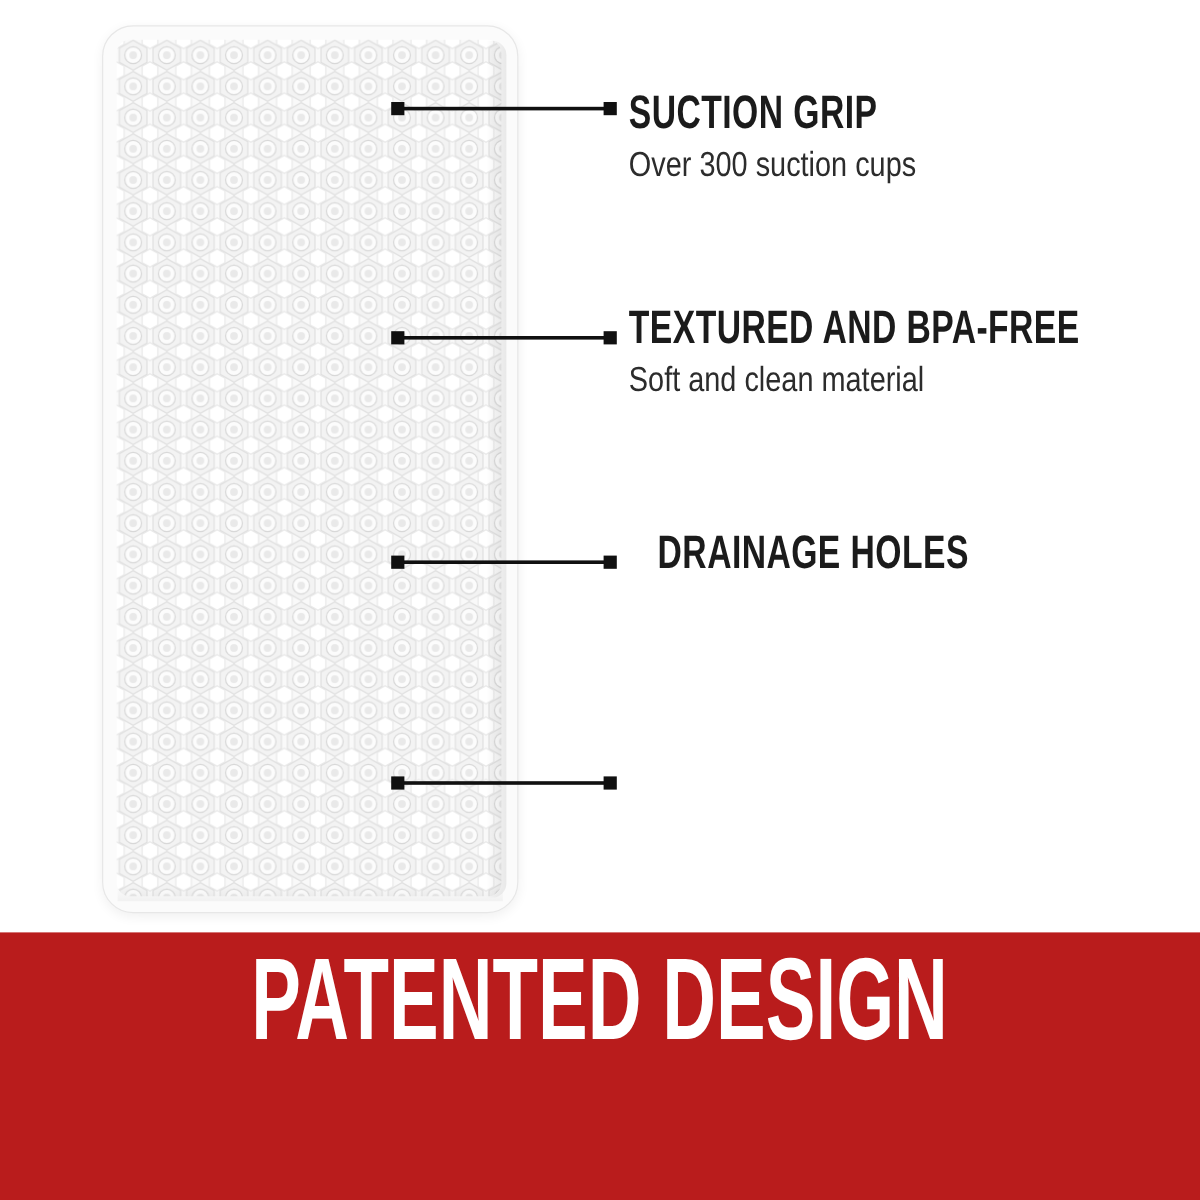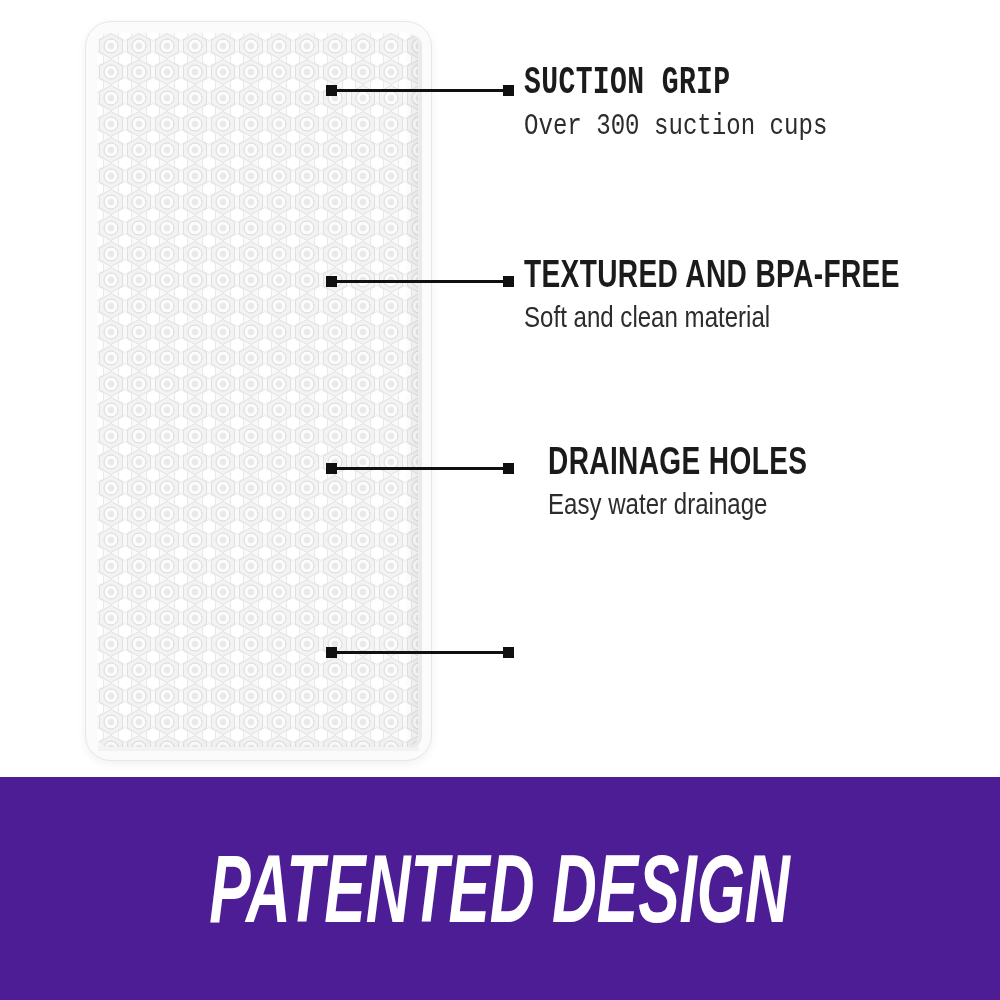--- a/index.html
+++ b/index.html
@@ -34,40 +34,40 @@
   }
   .callout-line::before{left:-6px;}
   .callout-line::after{right:-6px;}
   .line-1{top:89px;}
   .line-2{top:280px;}
   .line-3{top:467px;}
   .line-4{top:651px;}
 
   
   .callout{position:absolute;left:524px;}
-  .co-1{top:62px;font-family:Liberation Mono, monospace;}
+  .co-1{top:74px;}
   .co-2{top:253px;}
   .co-3{top:440px;margin-left:24px;}
   .co-4{top:629px;}
   .c-title{
     display:inline-block;white-space:nowrap;
     font-size:39px;line-height:1.08;font-weight:700;color:#1b1b1b;
     transform:scaleX(0.72);transform-origin:0 0;letter-spacing:0.5px;
   }
   .c-sub-wrap{margin-top:6px;}
   .c-sub{
     display:inline-block;white-space:nowrap;
     font-size:29px;line-height:1.15;font-weight:400;color:#2c2c2c;
     transform:scaleX(0.83);transform-origin:0 0;
   }
 
   
   .banner{
-    position:absolute;left:0;top:777px;width:1000px;height:223px;background:#4c1d95;
-    display:flex;align-items:center;justify-content:center;font-style:italic;
+    position:absolute;left:0;top:777px;width:1000px;height:223px;background:#b91c1c;
+    display:flex;align-items:flex-start;justify-content:center;
   }
   .banner-label{
     display:inline-block;white-space:nowrap;
     font-size:97px;font-weight:700;color:#ffffff;letter-spacing:0px;
     transform:scaleX(0.64);transform-origin:50% 50%;
   }
 </style>
 </head>
 <body>
 
@@ -107,21 +107,20 @@
     <div class="c-sub-wrap"><span class="c-sub">Over 300 suction cups</span></div>
   </div>
 
   <div class="callout co-2">
     <div><span class="c-title">TEXTURED AND BPA-FREE</span></div>
     <div class="c-sub-wrap"><span class="c-sub">Soft and clean material</span></div>
   </div>
 
   <div class="callout co-3">
     <div><span class="c-title">DRAINAGE HOLES</span></div>
-    <div class="c-sub-wrap"><span class="c-sub">Easy water drainage</span></div>
   </div>
 
   <div class="callout co-4">
   </div>
 
   <div class="banner">
     <span class="banner-label">PATENTED DESIGN</span>
   </div>
 
 </div>

